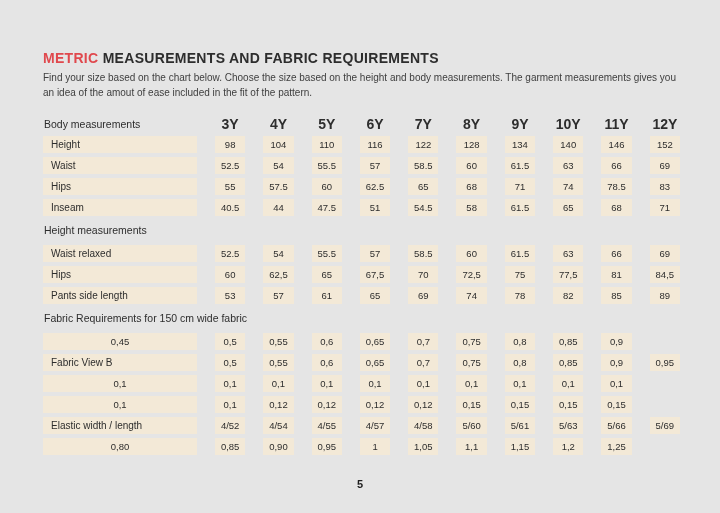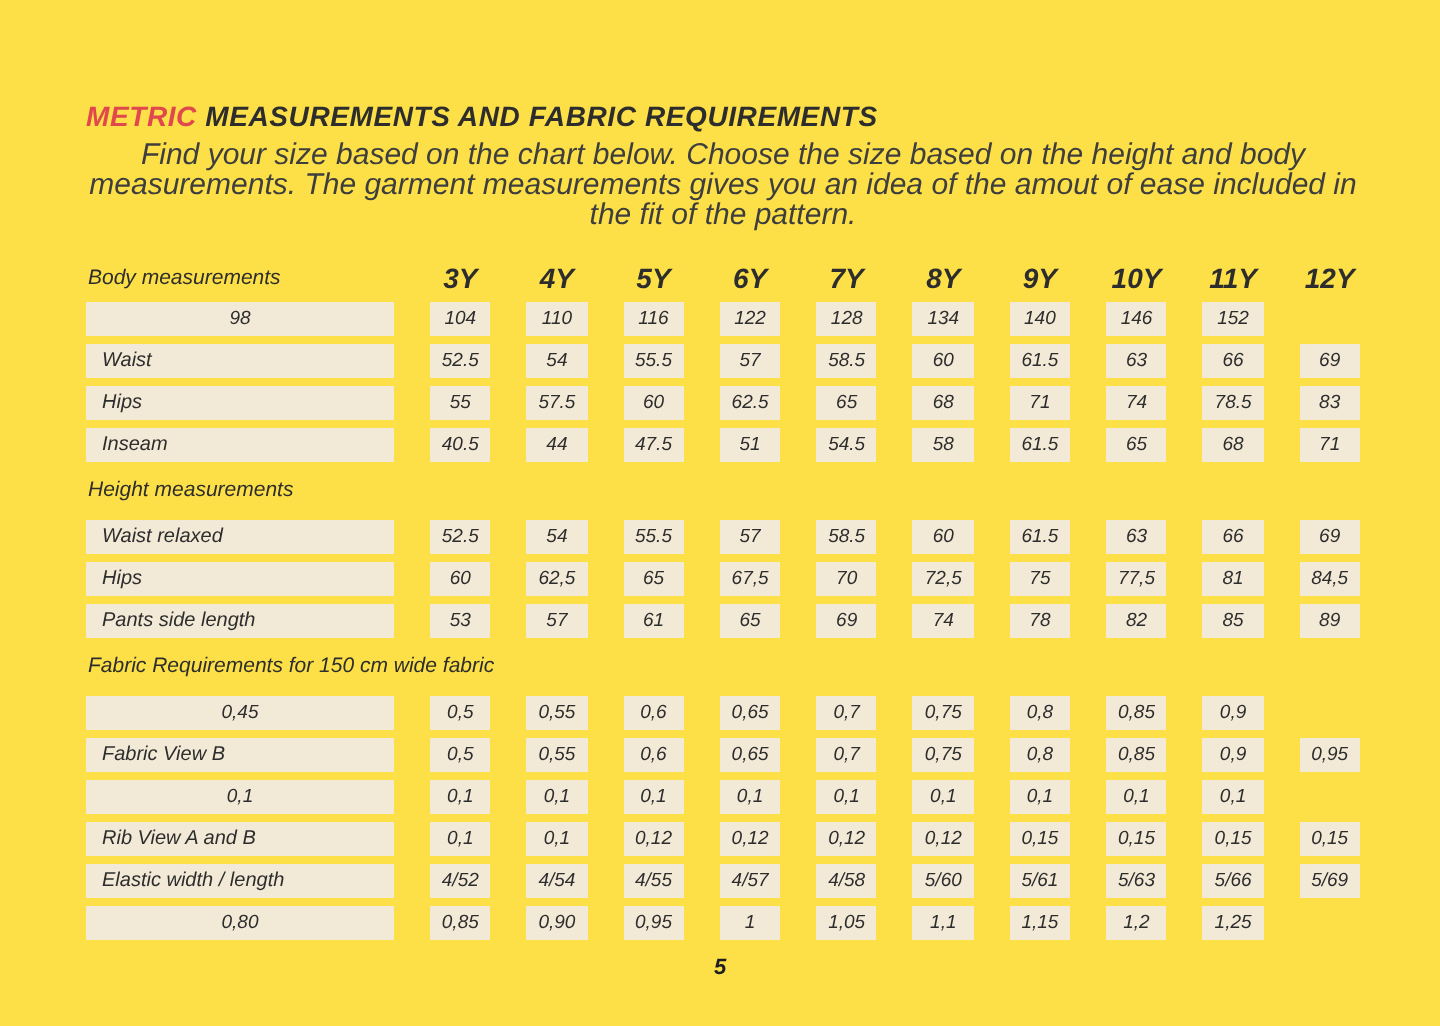--- a/index.html
+++ b/index.html
@@ -9,32 +9,31 @@
   }
   *{margin:0;padding:0;box-sizing:border-box;}
   html,body{background:#ffffff;}
   body{
     width:720px;height:513px;
     font-family:"Liberation Sans", sans-serif;
     color:var(--text);
     position:relative;
     overflow:hidden;
   }
-  .page{position:absolute;inset:0;background:#fde047;font-style:italic;}
+  .page{position:absolute;inset:0;background:#e5e5e5;}
   .content{position:absolute;left:43px;top:50px;width:637px;}
 
   .doc-title{
     font-size:14px;font-weight:700;letter-spacing:.3px;
     color:var(--text);white-space:nowrap;
   }
   .doc-title .accent{color:var(--accent);}
   .doc-subtitle{
-    margin-top:4px;font-size:15px;line-height:15px;color:#3e3e3e;
+    margin-top:4px;font-size:10px;line-height:15px;color:#3e3e3e;
     width:637px;
-    text-align:center;
   }
 
   .table{margin-top:13px;width:637px;}
   .header-row, .data-row{
     display:grid;
     grid-template-columns:154px repeat(10,1fr);
     column-gap:18px;
   }
   .header-row{height:21px;align-items:center;margin-bottom:2px;}
   .header-label{font-size:10.5px;font-weight:400;padding-left:1px;}
@@ -81,20 +80,21 @@
           <div class="size-header">7Y</div>
           <div class="size-header">8Y</div>
           <div class="size-header">9Y</div>
           <div class="size-header">10Y</div>
           <div class="size-header">11Y</div>
           <div class="size-header">12Y</div>
         </div>
       <div>
 
       <div class="data-row">
+            <div class="cell label-cell">Height</div>
             <div class="cell value-cell">98</div>
             <div class="cell value-cell">104</div>
             <div class="cell value-cell">110</div>
             <div class="cell value-cell">116</div>
             <div class="cell value-cell">122</div>
             <div class="cell value-cell">128</div>
             <div class="cell value-cell">134</div>
             <div class="cell value-cell">140</div>
             <div class="cell value-cell">146</div>
             <div class="cell value-cell">152</div>
@@ -214,21 +214,20 @@
             <div class="cell value-cell">0,1</div>
             <div class="cell value-cell">0,1</div>
             <div class="cell value-cell">0,1</div>
             <div class="cell value-cell">0,1</div>
             <div class="cell value-cell">0,1</div>
             <div class="cell value-cell">0,1</div>
             <div class="cell value-cell">0,1</div>
             <div class="cell value-cell">0,1</div>
           </div>
           <div class="data-row">
-            <div class="cell label-cell">Rib View A and B</div>
             <div class="cell value-cell">0,1</div>
             <div class="cell value-cell">0,1</div>
             <div class="cell value-cell">0,12</div>
             <div class="cell value-cell">0,12</div>
             <div class="cell value-cell">0,12</div>
             <div class="cell value-cell">0,12</div>
             <div class="cell value-cell">0,15</div>
             <div class="cell value-cell">0,15</div>
             <div class="cell value-cell">0,15</div>
             <div class="cell value-cell">0,15</div>

